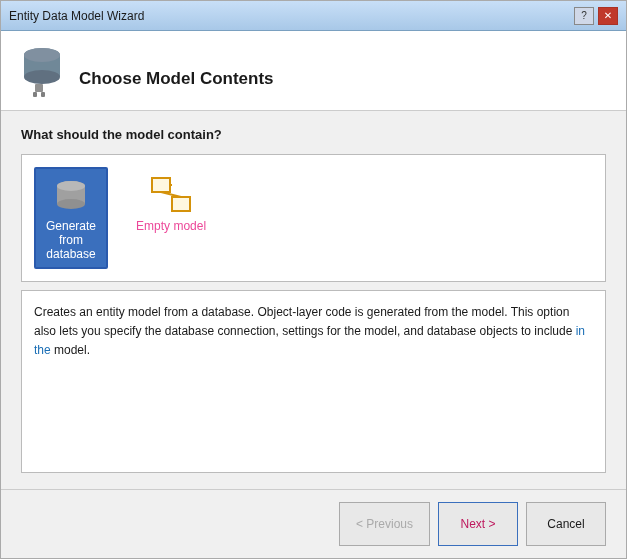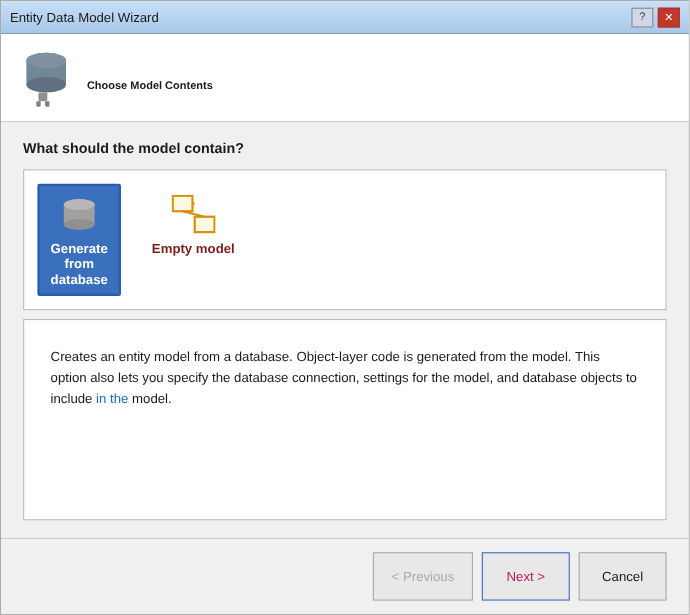--- a/index.html
+++ b/index.html
@@ -72,21 +72,21 @@
       border-bottom: 1px solid #ccc;
       min-height: 70px;
     }
     .header-icon {
       display: flex;
       flex-direction: column;
       align-items: center;
       gap: 2px;
     }
     .header-title {
-      font-size: 10px;
+      font-size: 17px;
       font-weight: bold;
       color: #1a1a1a;
       margin-top: 16px;
     }
     .content-area {
       flex: 1;
       padding: 16px 20px;
       background: #f0f0f0;
       display: flex;
       flex-direction: column;
@@ -100,21 +100,20 @@
     }
     .options-box {
       border: 1px solid #bbb;
       background: white;
       padding: 12px;
       display: flex;
       flex-direction: row;
       gap: 16px;
       align-items: flex-start;
       min-height: 100px;
-      font-weight: bold;
     }
     .option-item {
       display: flex;
       flex-direction: column;
       align-items: center;
       gap: 4px;
       padding: 6px 10px;
       cursor: pointer;
       border: 2px solid transparent;
       border-radius: 2px;
@@ -128,27 +127,27 @@
     }
     .option-icon {
       width: 40px;
       height: 40px;
       display: flex;
       align-items: center;
       justify-content: center;
     }
     .option-label {
       font-size: 12px;
-      color: #7f1d1d;
+      color: #ec4899;
       text-align: center;
     }
     .description-box {
       border: 1px solid #bbb;
       background: white;
-      padding: 24px;
+      padding: 12px;
       flex: 1;
       min-height: 120px;
       font-size: 12px;
       color: #1a1a1a;
       line-height: 1.5;
     }
     .footer {
       background: #f0f0f0;
       border-top: 1px solid #ccc;
       padding: 12px 20px;

